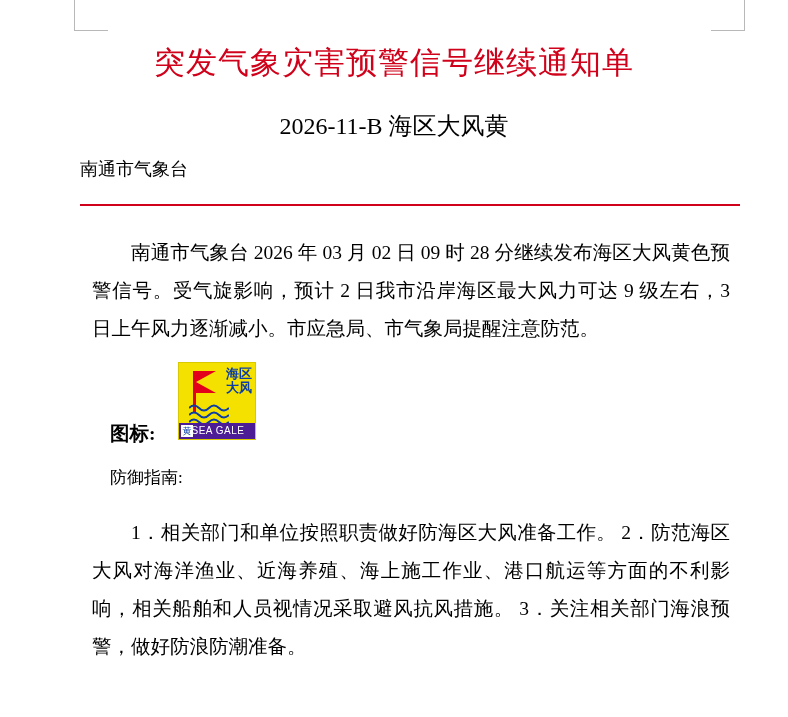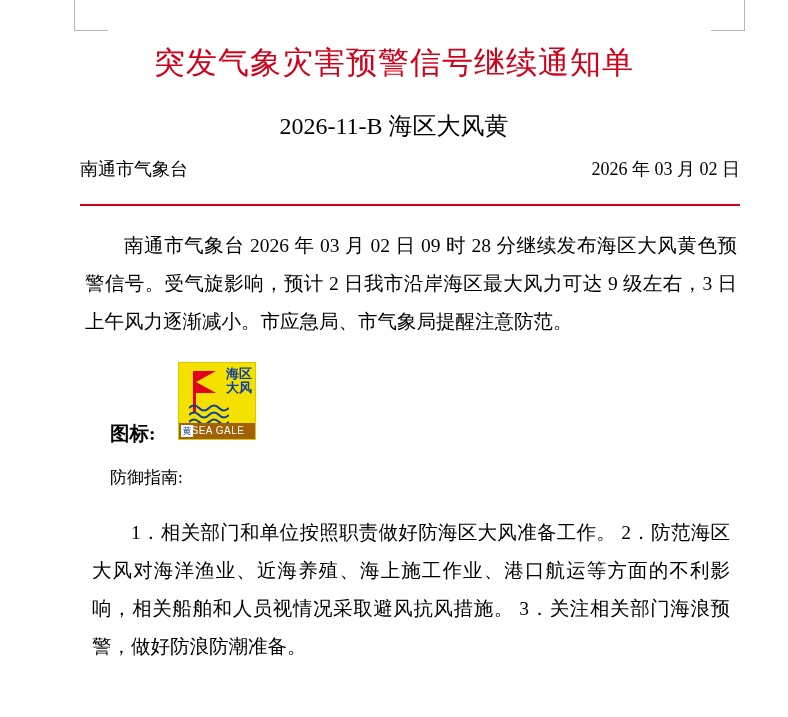--- a/index.html
+++ b/index.html
@@ -84,21 +84,21 @@
     position: absolute;
     left: 80px;
     top: 222px;
     width: 662px;
     font-size: 19.5px;
     line-height: 38px;
     text-align: justify;
     text-justify: inter-ideograph;
   }
   .body-text p {
-    margin: 5px;
+    margin: 12px;
     text-indent: 2em;
   }
 
   .icon-block {
     position: absolute;
     left: 178px;
     top: 362px;
     width: 78px;
     height: 78px;
   }
@@ -149,21 +149,21 @@
     font-weight: bold;
     line-height: 14px;
     font-family: "Liberation Serif", "DejaVu Serif", serif;
   }
   .warn-band {
     position: absolute;
     left: 0;
     bottom: 0;
     width: 78px;
     height: 16px;
-    background: #a16207;
+    background: #4c1d95;
     color: #ffffff;
     font-family: "Liberation Sans", sans-serif;
     font-size: 10px;
     line-height: 16px;
     text-align: center;
     letter-spacing: 0.5px;
   }
   .warn-band-sq {
     position: absolute;
     left: 2px;
@@ -218,21 +218,20 @@
   <div class="crop-mark crop-tl-h"></div>
   <div class="crop-mark crop-tr-v"></div>
   <div class="crop-mark crop-tr-h"></div>
 
   <div class="title">突发气象灾害预警信号继续通知单</div>
 
   <div class="subtitle">2026-11-B 海区大风黄</div>
 
   <div class="meta-row">
     <span>南通市气象台</span>
-    <span>2026 年 03 月 02 日</span>
   </div>
 
   <div class="rule"></div>
 
   <div class="body-text">
     <p>南通市气象台 2026 年 03 月 02 日 09 时 28 分继续发布海区大风黄色预警信号。受气旋影响，预计 2 日我市沿岸海区最大风力可达 9 级左右，3 日上午风力逐渐减小。市应急局、市气象局提醒注意防范。</p>
   </div>
 
   <div class="icon-block">
     <div class="warn-icon">

